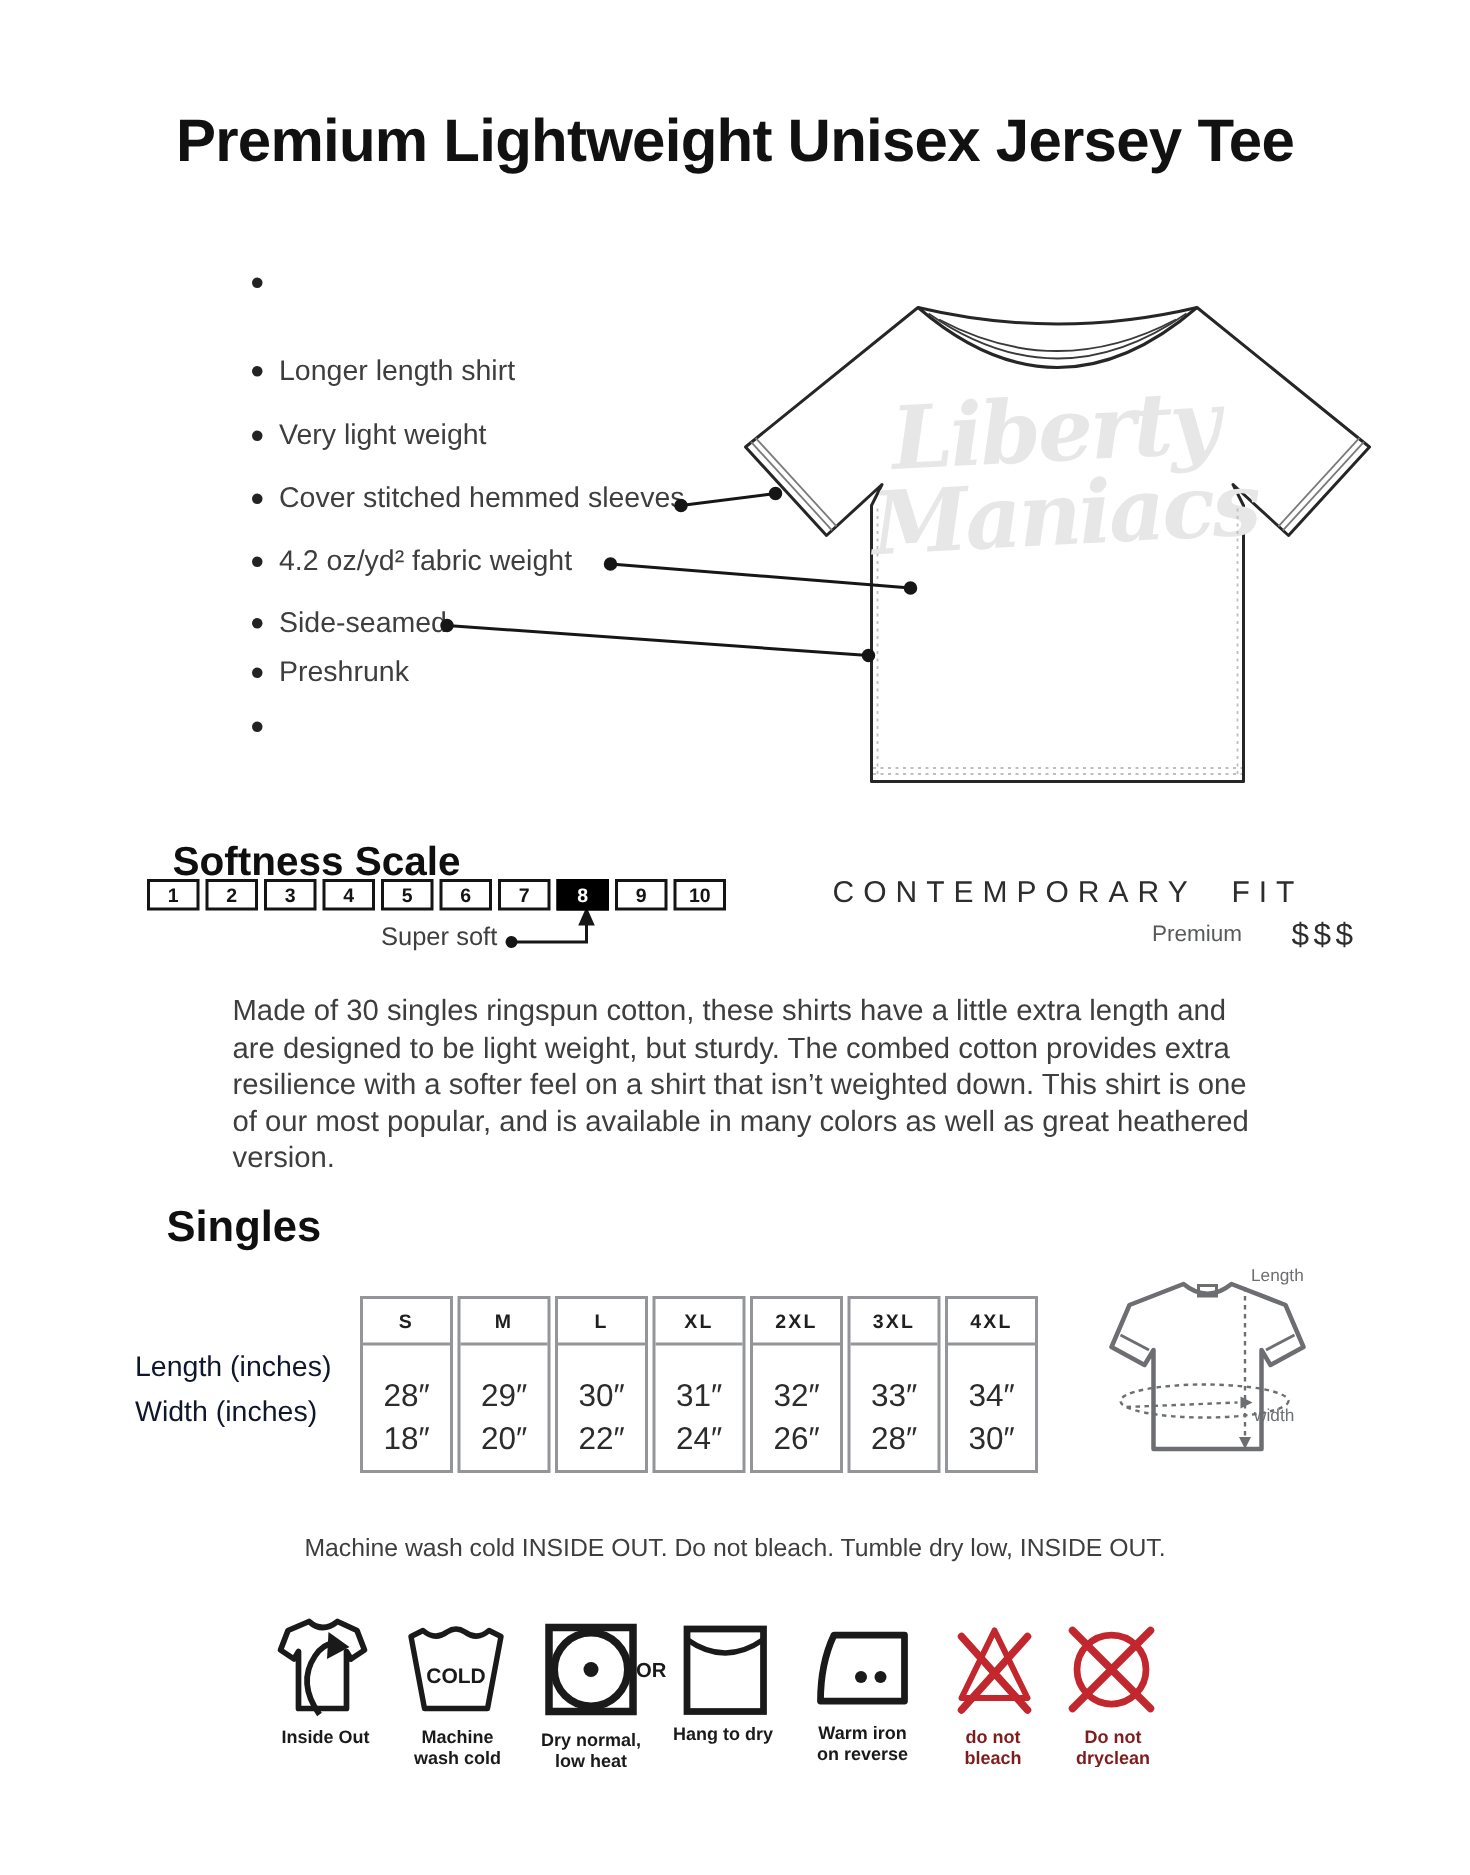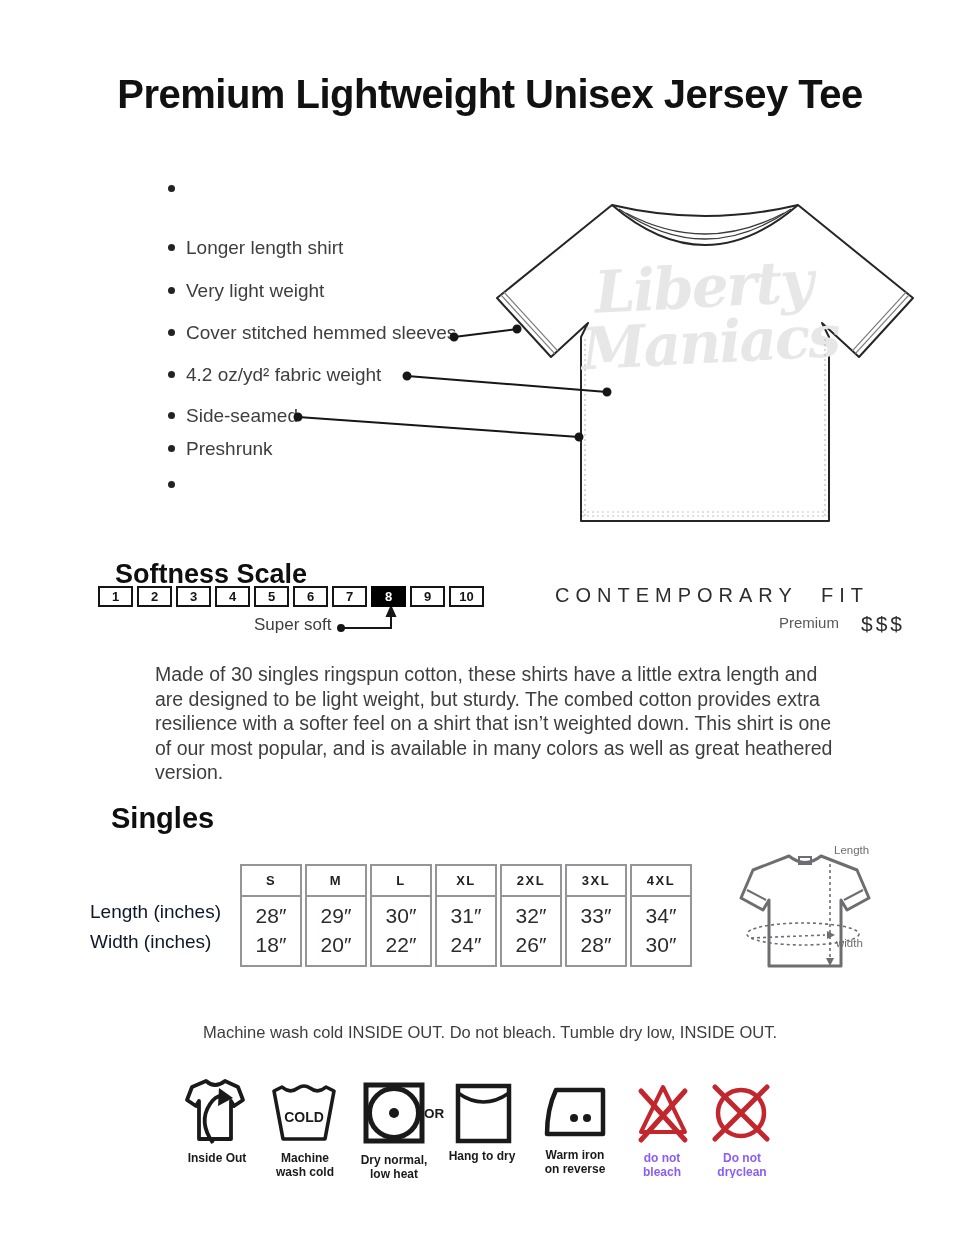--- a/index.html
+++ b/index.html
@@ -22,40 +22,40 @@
 
   .scale { position:absolute; left:98px; top:586px; display:flex; gap:4px; }
   .scale .box { width:31px; height:17px; border:2px solid #141414; background:#fff; color:#141414;
                 font-size:13px; font-weight:700; text-align:center; line-height:17px; }
   .scale .box.active { background:#000; border-color:#000; color:#fff; }
   .supersoft { position:absolute; left:254px; top:615px; font-size:17px; color:#3e3e3e; }
 
   .fit-label { position:absolute; left:555px; top:584px; width:350px; text-align:left;
                font-size:20px; letter-spacing:6px; word-spacing:12px; color:#2d2d2d; }
   .fit-sub   { position:absolute; left:555px; top:612px; width:350px; text-align:right; }
-  .fit-tier  { font-size:15px; color:#58595b; margin-right:22px; vertical-align:3px; }
+  .fit-tier  { font-size:15px; color:#58595b; margin-right:33px; vertical-align:3px; }
   .fit-price { font-size:21px; letter-spacing:3px; color:#2d2d2d; }
 
   .desc { position:absolute; left:155px; top:662px; width:694px; margin:0;
           font-size:19.5px; line-height:24.5px; color:#3e3e3e; }
 
   .sizetable { position:absolute; left:240px; top:864px; display:flex; gap:3px; }
   .szcol  { width:58px; border:2px solid #939598; background:#fff; }
   .szhead { height:29px; line-height:29px; border-bottom:2px solid #939598; text-align:center;
             font-size:13px; font-weight:700; letter-spacing:1.5px; color:#1f1f1f; }
-  .szbody { padding:4px 0 6px; }
+  .szbody { padding:19px 0 6px; }
   .szval  { height:29px; line-height:29px; text-align:center; font-size:21px; color:#2c2c2c; }
   .rowlabel { position:absolute; left:90px; font-size:19px; color:#0f172a; }
 
   .careline { position:absolute; top:1023px; left:0; width:980px; margin:0; text-align:center;
               font-size:16.5px; color:#3e3e3e; }
   .careicon { position:absolute; }
   .carelabel { position:absolute; width:100px; text-align:center; font-size:12px; font-weight:700;
                line-height:13.5px; color:#1a1a1a; white-space:pre-line; }
-  .carelabel.red { color:#8b5cf6; }
+  .carelabel.red { color:#7f1d1d; }
   .or { position:absolute; left:424px; top:1106px; font-size:13.5px; font-weight:700; color:#1a1a1a; }
   svg { display:block; }
 </style>
 </head>
 <body>
 
 <div id="canvas">
 
   <h1 class="title">Premium Lightweight Unisex Jersey Tee</h1>
 

